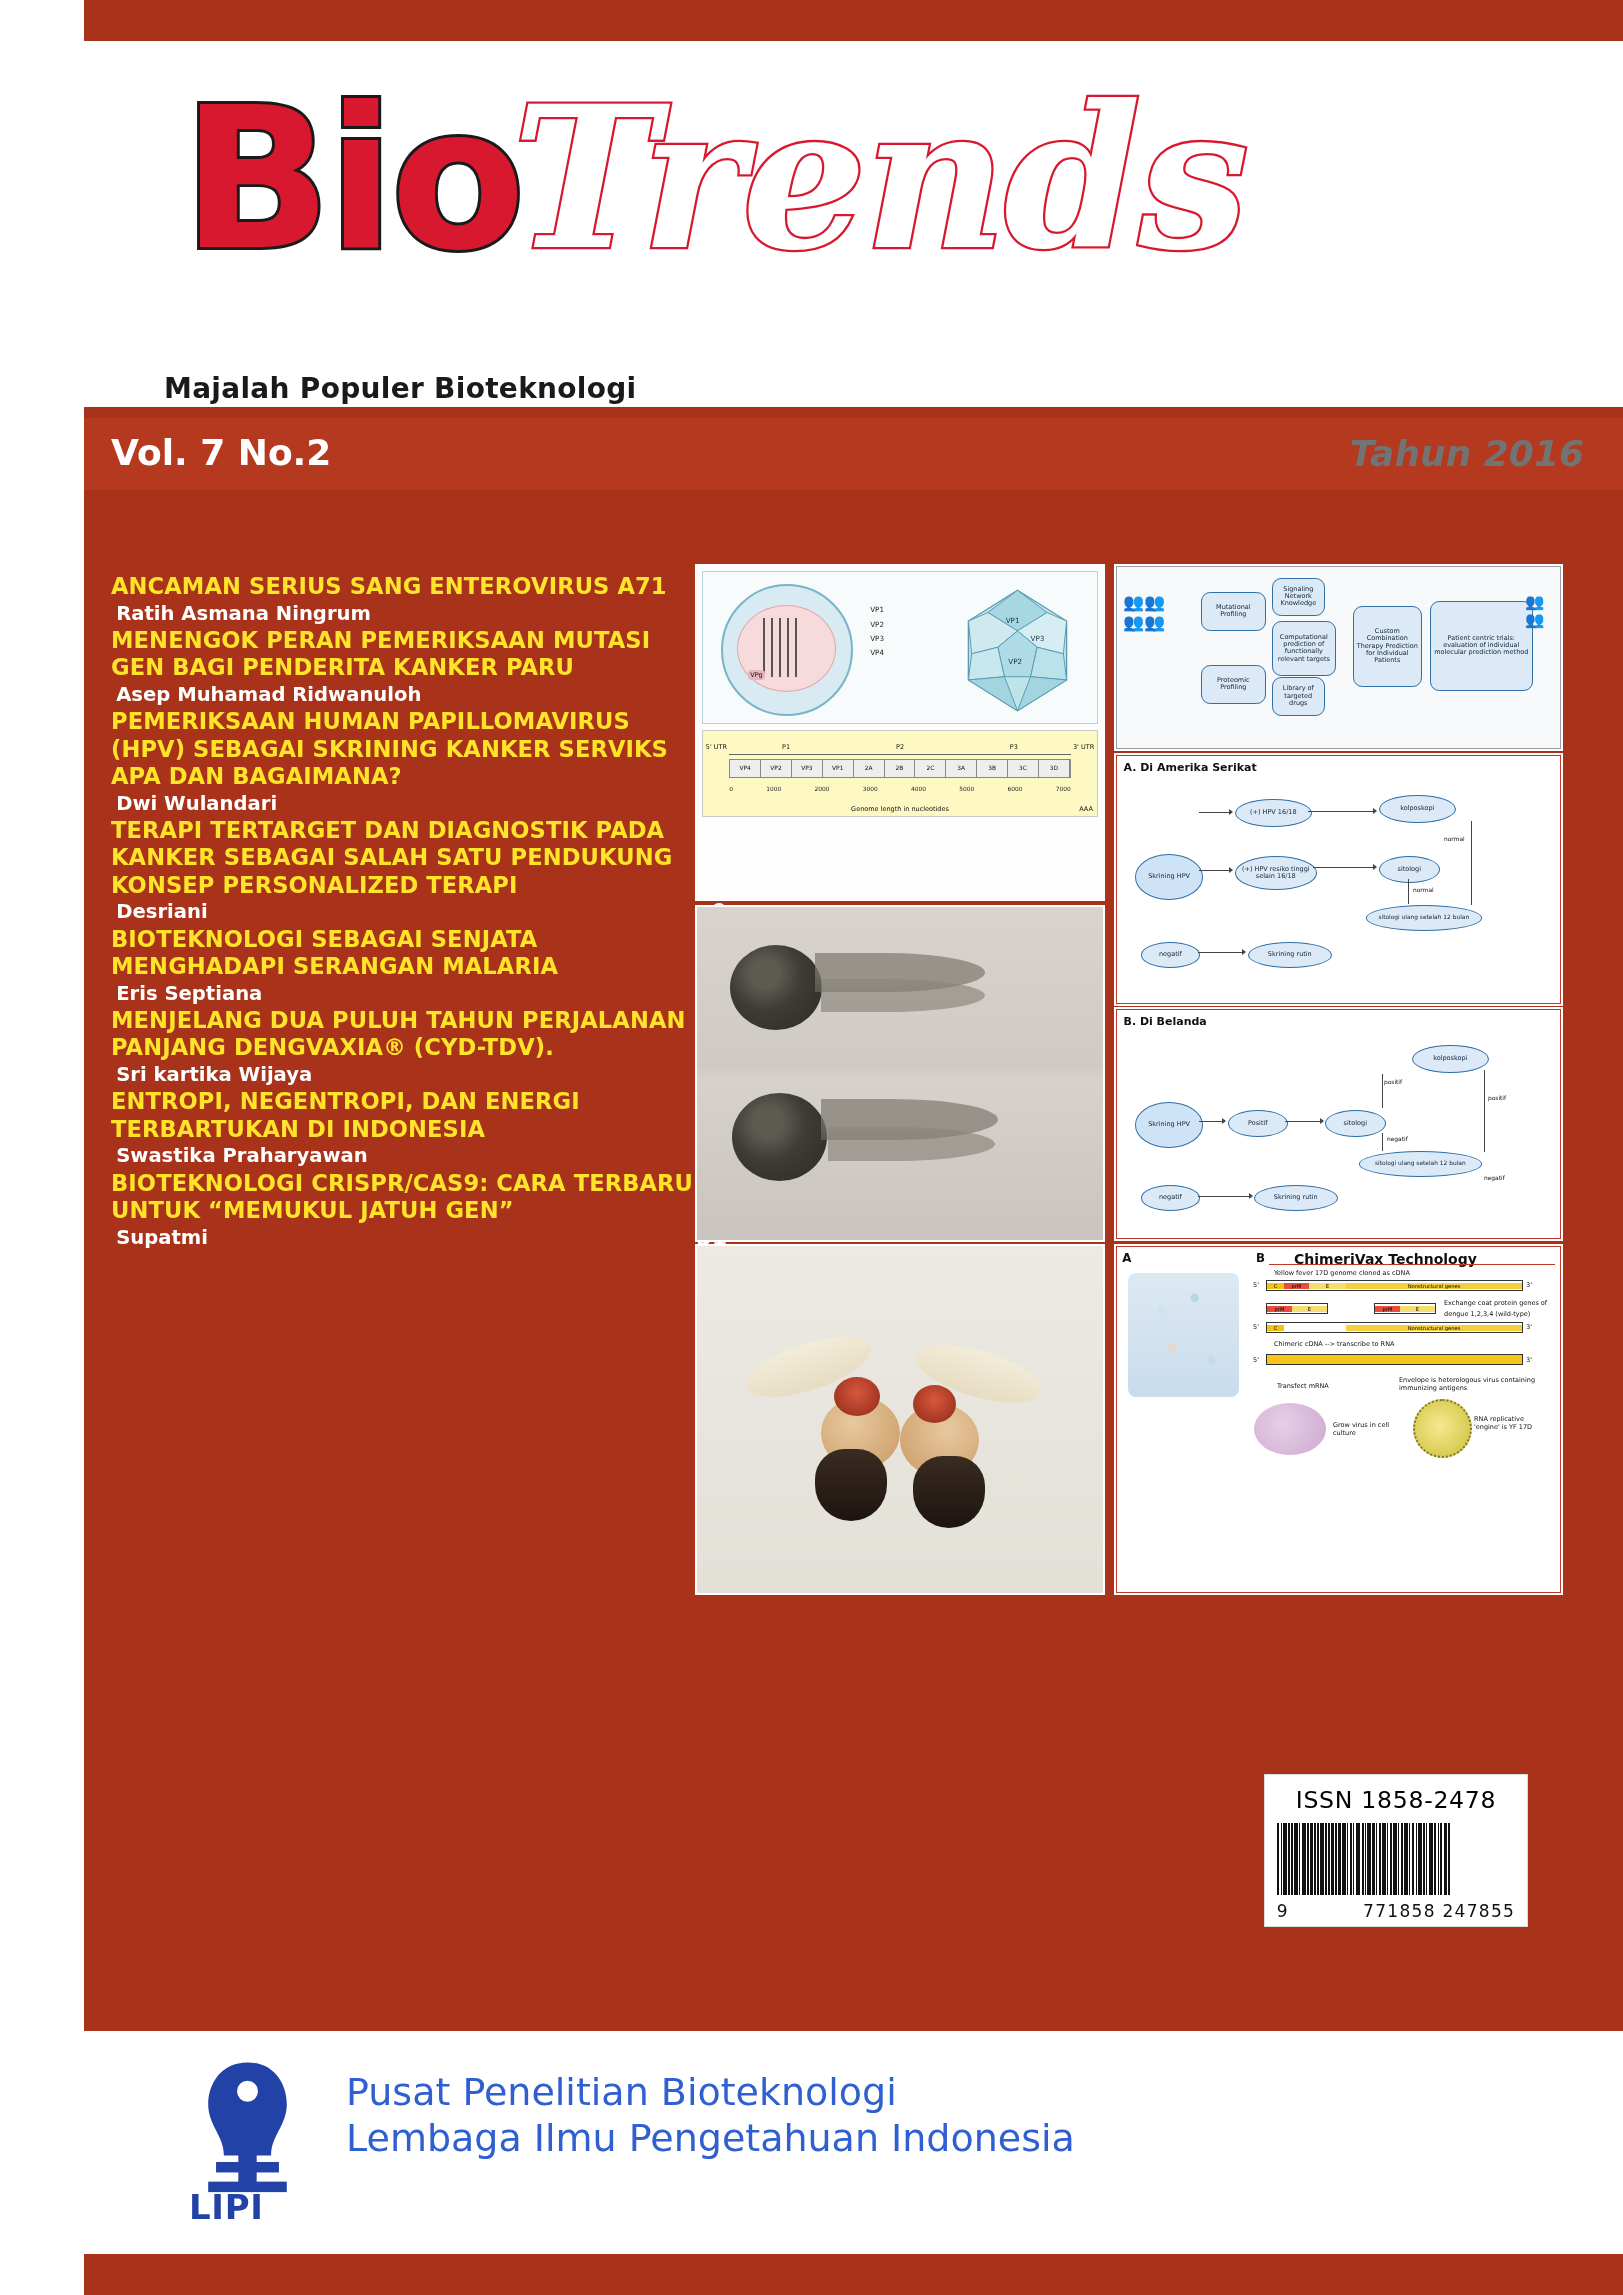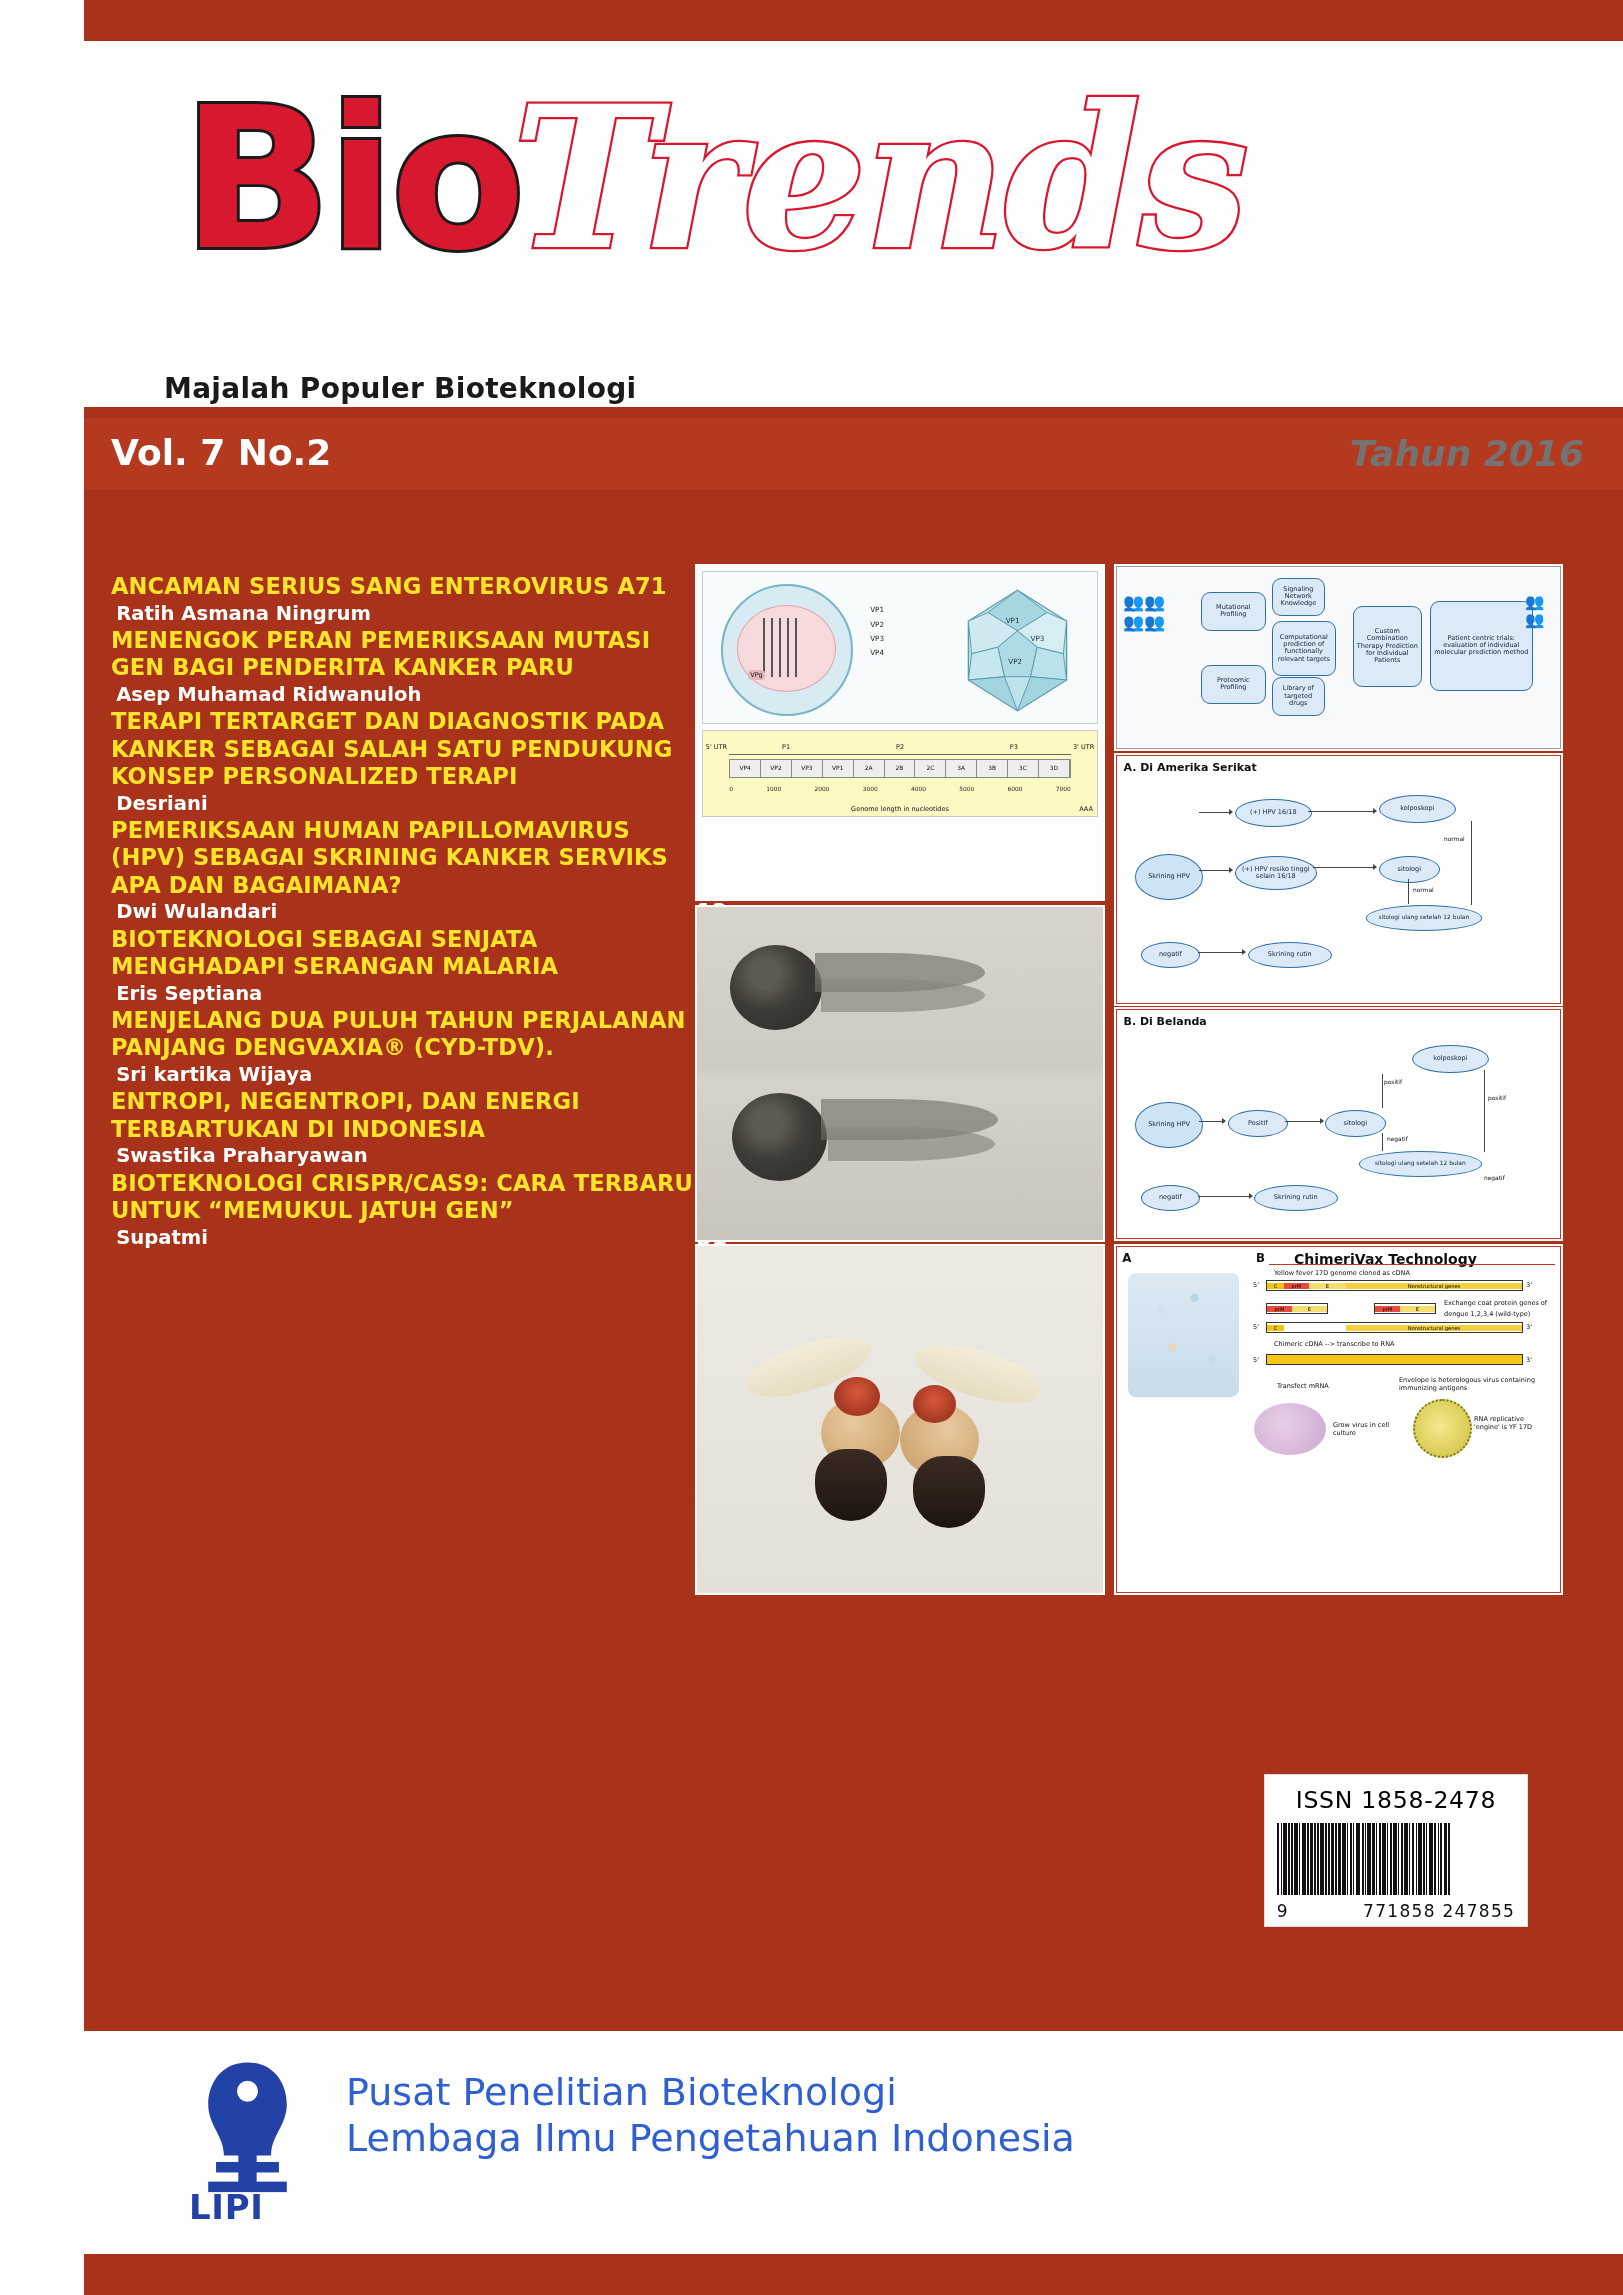--- a/index.html
+++ b/index.html
@@ -351,29 +351,29 @@
       <div class="toc-author">Ratih Asmana Ningrum</div>
     </div>
 
     <div class="toc-entry">
       <span class="toc-title">MENENGOK PERAN PEMERIKSAAN MUTASI GEN BAGI PENDERITA KANKER PARU</span>
       <span class="toc-page" style="top:55px;">5</span>
       <div class="toc-author">Asep Muhamad Ridwanuloh</div>
     </div>
 
     <div class="toc-entry">
+      <span class="toc-title">PEMERIKSAAN HUMAN PAPILLOMAVIRUS (HPV) SEBAGAI SKRINING KANKER SERVIKS APA DAN BAGAIMANA?</span>
+      <span class="toc-page" style="top:82px;">13</span>
+      <div class="toc-author">Dwi Wulandari</div>
+    </div>
+
+    <div class="toc-entry">
       <span class="toc-title">TERAPI TERTARGET DAN DIAGNOSTIK PADA KANKER SEBAGAI SALAH SATU PENDUKUNG KONSEP PERSONALIZED TERAPI</span>
       <span class="toc-page" style="top:82px;">9</span>
       <div class="toc-author">Desriani</div>
-    </div>
-
-    <div class="toc-entry">
-      <span class="toc-title">PEMERIKSAAN HUMAN PAPILLOMAVIRUS (HPV) SEBAGAI SKRINING KANKER SERVIKS APA DAN BAGAIMANA?</span>
-      <span class="toc-page" style="top:82px;">13</span>
-      <div class="toc-author">Dwi Wulandari</div>
     </div>
 
     <div class="toc-entry">
       <span class="toc-title">BIOTEKNOLOGI SEBAGAI SENJATA MENGHADAPI SERANGAN MALARIA</span>
       <span class="toc-page" style="top:27.5px;">18</span>
       <div class="toc-author">Eris Septiana</div>
     </div>
 
     <div class="toc-entry">
       <span class="toc-title">MENJELANG DUA PULUH TAHUN PERJALANAN PANJANG DENGVAXIA® (CYD-TDV).</span>

